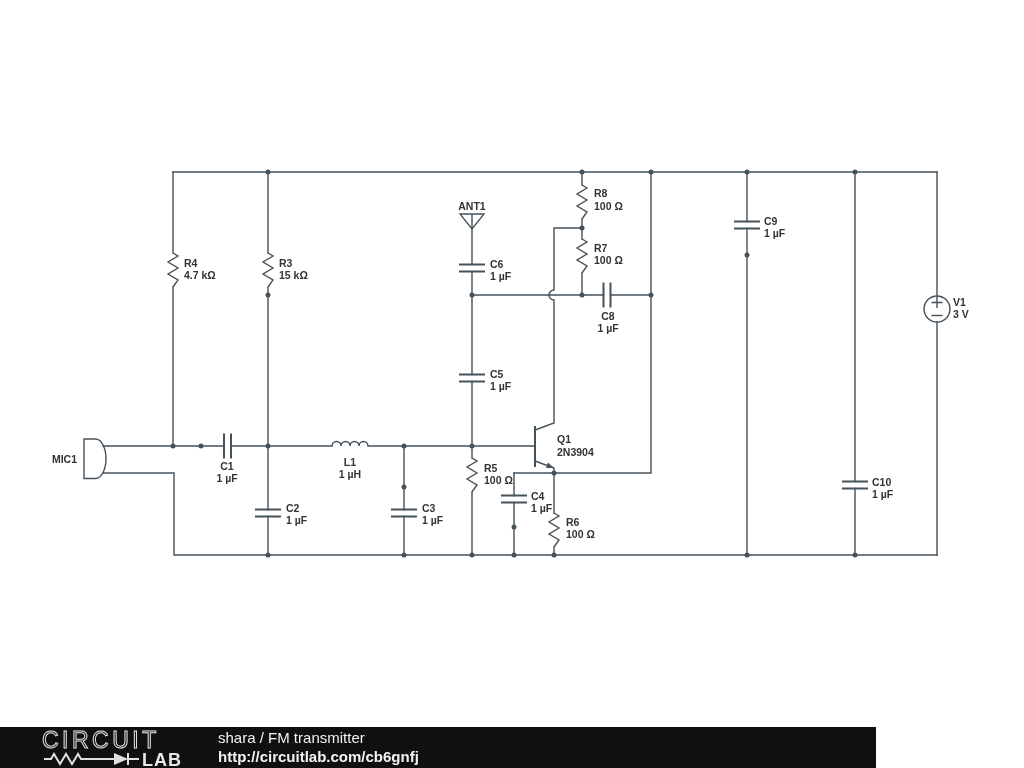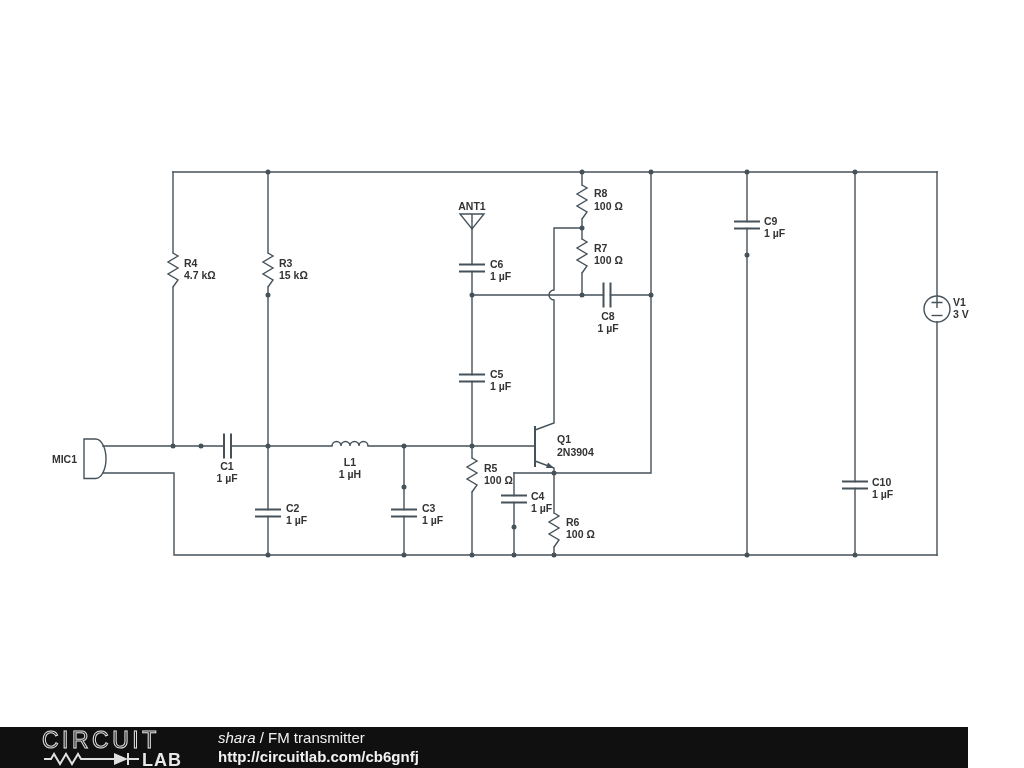--- a/index.html
+++ b/index.html
@@ -5,25 +5,25 @@
   html,body{margin:0;padding:0;background:#fff;width:1024px;height:768px;overflow:hidden;
             font-family:"Liberation Sans",sans-serif;}
   #stage{position:relative;width:1024px;height:768px;}
   #schematic{position:absolute;left:0;top:0;}
   svg text{font-family:"Liberation Sans","DejaVu Sans",sans-serif;}
   .clabel{font-size:10.5px;font-weight:bold;fill:#333;}
   .wire{stroke:#46525a;stroke-width:1.4;fill:none;stroke-linecap:square;}
   .plate{stroke:#46525a;stroke-width:2;fill:none;stroke-linecap:butt;}
   .sym{stroke:#46525a;stroke-width:1.4;fill:none;}
   .dot{fill:#46525a;stroke:none;}
-  #footer{position:absolute;left:0;top:727px;width:968px;height:41px;background:#101010;
+  #footer{position:absolute;left:0;top:727px;width:876px;height:41px;background:#101010;
           display:flex;align-items:center;}
   #logo{margin-left:42px;width:162px;height:40px;flex:0 0 auto;}
   #footer-text{margin-left:14px;color:#f2f2f2;line-height:1.22;font-size:15px;}
-  #footer-text .line1 .author{font-style:italic;}
+  #footer-text .line1 .author{}
   #footer-text .line1 .title{font-weight:normal;}
   #footer-text .line2{font-weight:bold;}
 </style>
 </head>
 <body>
 
 <div id="stage">
 
 <svg id="schematic" width="1024" height="727" viewBox="0 0 1024 727" xmlns="http://www.w3.org/2000/svg">
 

